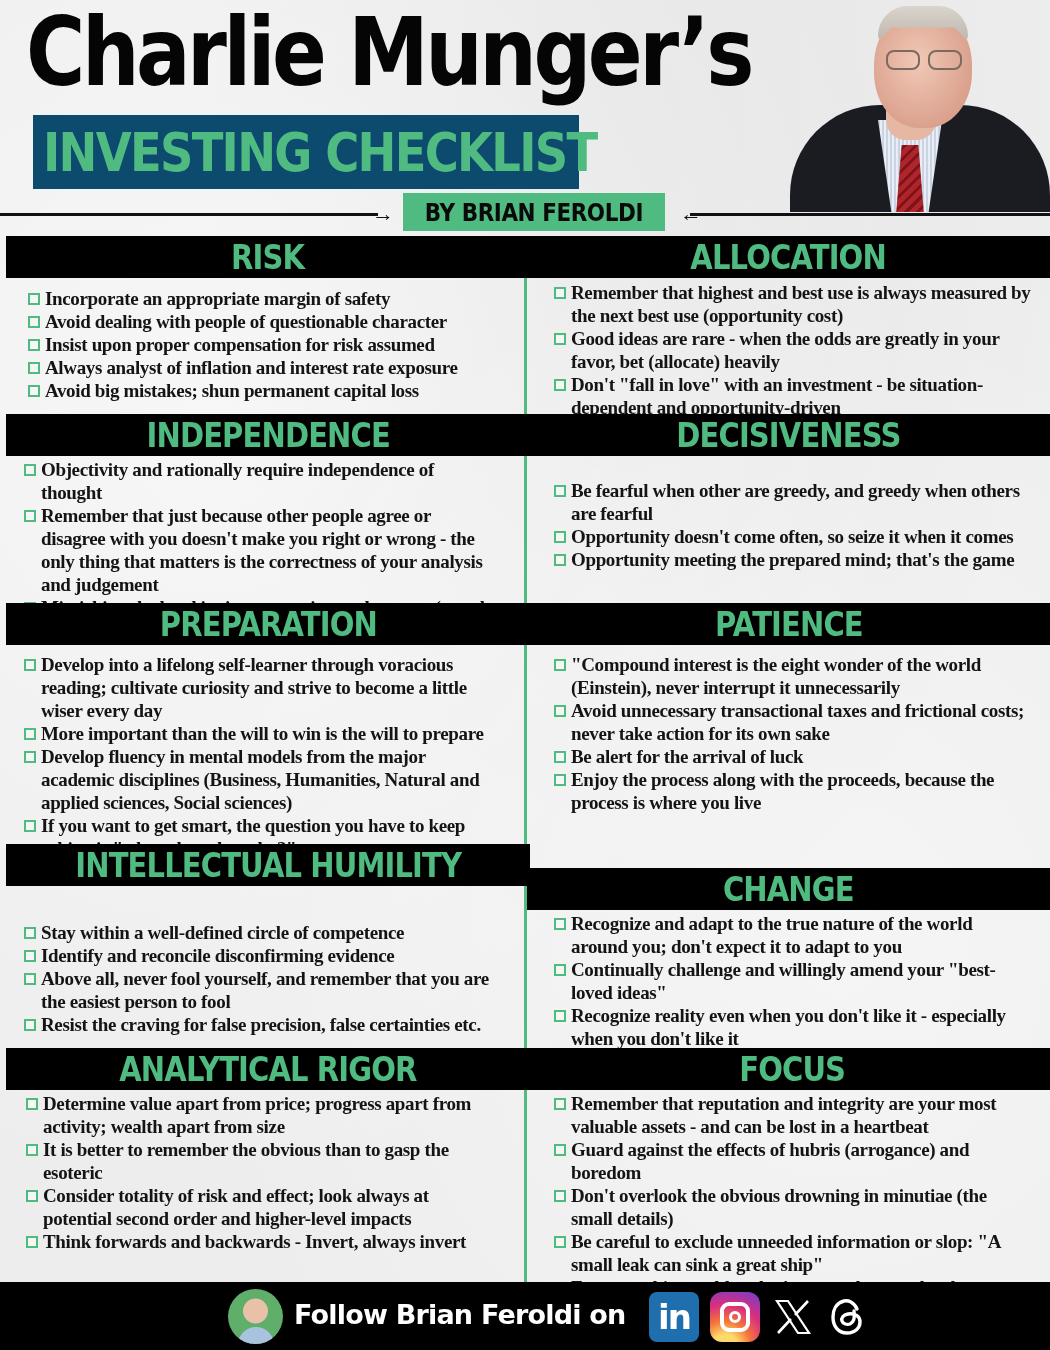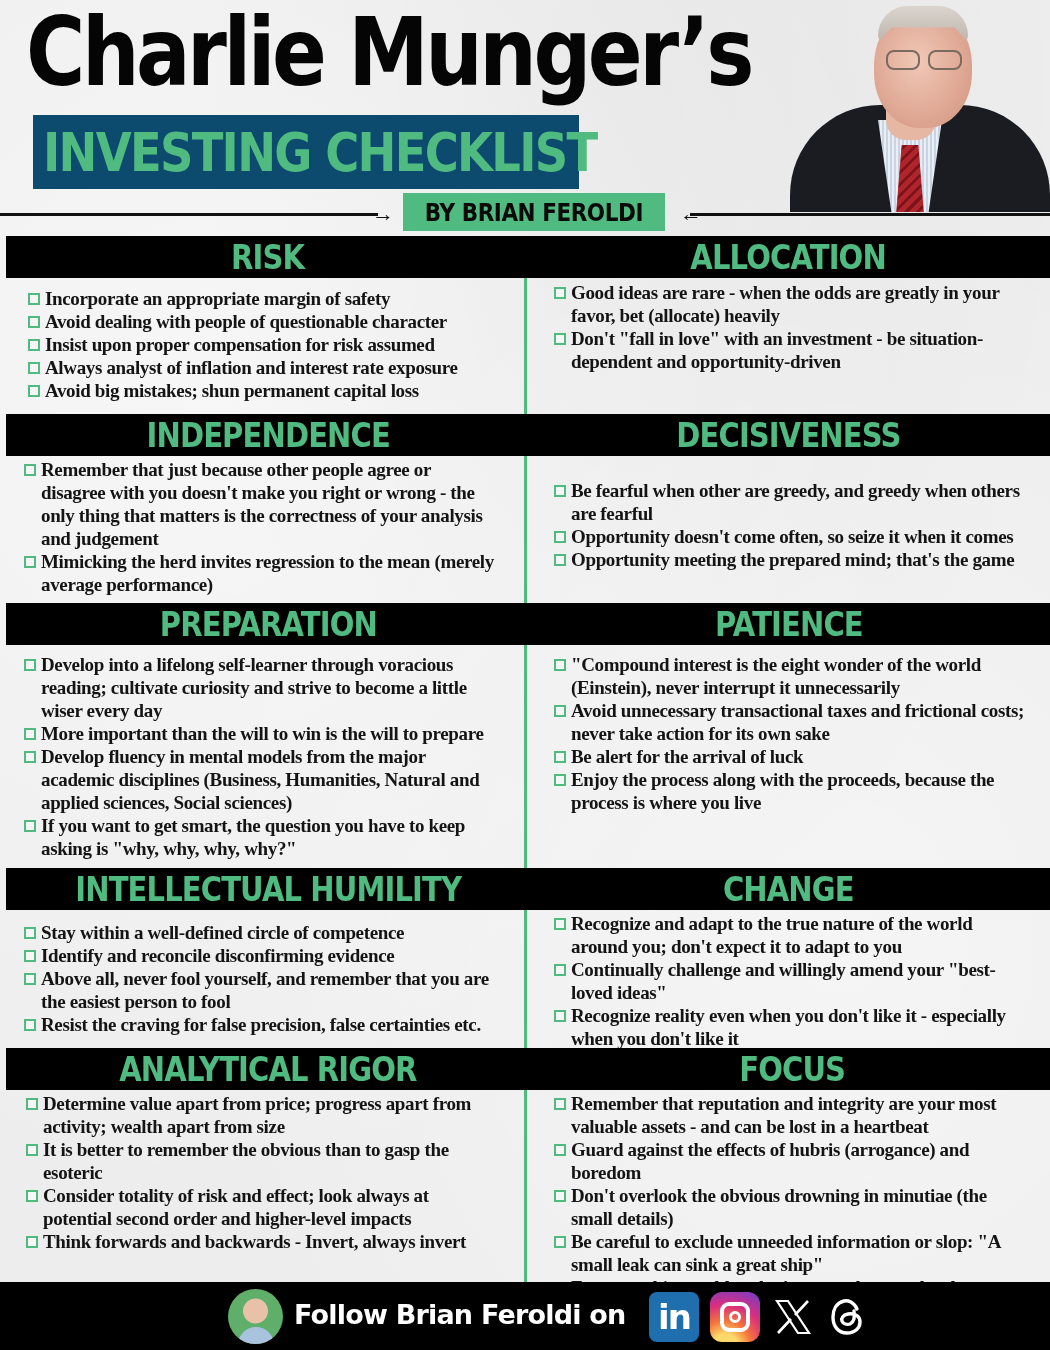--- a/index.html
+++ b/index.html
@@ -205,34 +205,42 @@
       <span class="item-text">Avoid big mistakes; shun permanent capital loss</span>
     </div>
 </div>
 
 <div class="section-header right" style="top:236px;">
   <span class="section-title">ALLOCATION</span>
 </div>
 <div class="section-body right" style="top:281px;">
   <div class="item">
       <span class="cb"></span>
+      <span class="item-text">Remember that highest and best use is always measured by the next best use (opportunity cost)</span>
+    </div>
+  <div class="item">
+      <span class="cb"></span>
       <span class="item-text">Good ideas are rare - when the odds are greatly in your favor, bet (allocate) heavily</span>
     </div>
   <div class="item">
       <span class="cb"></span>
       <span class="item-text">Don't "fall in love" with an investment - be situation-dependent and opportunity-driven</span>
     </div>
 </div>
 
 <div class="section-header left" style="top:414px;">
   <span class="section-title">INDEPENDENCE</span>
 </div>
 <div class="section-body left" style="top:458px; left:24px; width:470px;">
   <div class="item">
       <span class="cb"></span>
+      <span class="item-text">Objectivity and rationally require independence of thought</span>
+    </div>
+  <div class="item">
+      <span class="cb"></span>
       <span class="item-text">Remember that just because other people agree or disagree with you doesn't make you right or wrong - the only thing that matters is the correctness of your analysis and judgement</span>
     </div>
   <div class="item">
       <span class="cb"></span>
       <span class="item-text">Mimicking the herd invites regression to the mean (merely average performance)</span>
     </div>
 </div>
 
 <div class="section-header right" style="top:414px;">
   <span class="section-title">DECISIVENESS</span>
@@ -289,21 +297,21 @@
   <div class="item">
       <span class="cb"></span>
       <span class="item-text">Be alert for the arrival of luck</span>
     </div>
   <div class="item">
       <span class="cb"></span>
       <span class="item-text">Enjoy the process along with the proceeds, because the process is where you live</span>
     </div>
 </div>
 
-<div class="section-header left" style="top:868px;">
+<div class="section-header left" style="top:844px;">
   <span class="section-title">INTELLECTUAL HUMILITY</span>
 </div>
 <div class="section-body left" style="top:921px; left:24px; width:470px;">
   <div class="item">
       <span class="cb"></span>
       <span class="item-text">Stay within a well-defined circle of competence</span>
     </div>
   <div class="item">
       <span class="cb"></span>
       <span class="item-text">Identify and reconcile disconfirming evidence</span>

